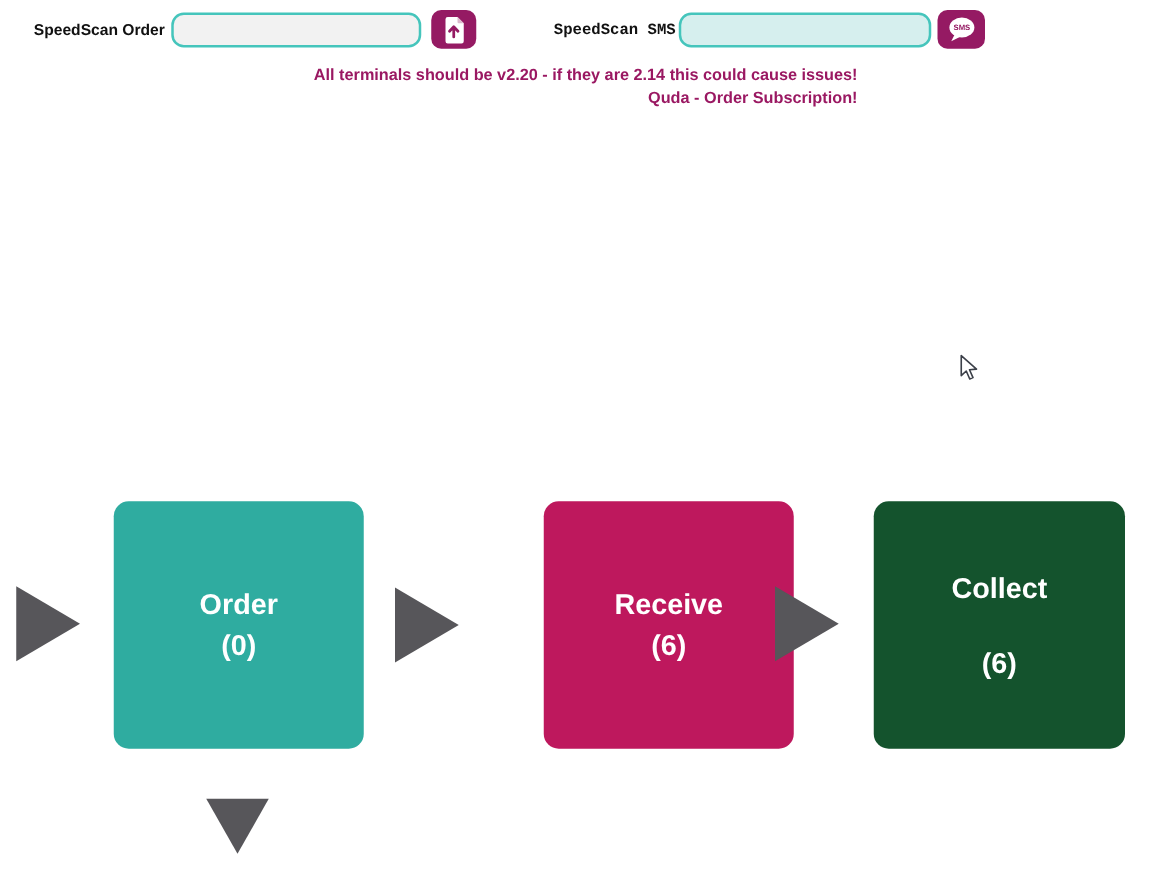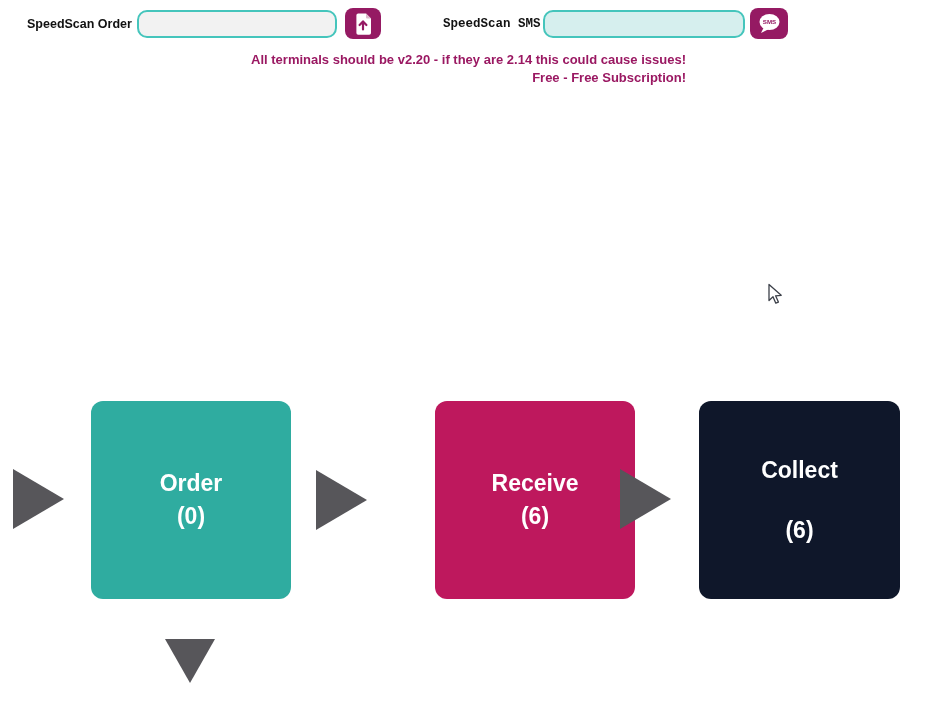--- a/index.html
+++ b/index.html
@@ -120,40 +120,40 @@
     <svg width="26" height="24" viewBox="0 0 26 24">
       <ellipse cx="13.5" cy="10" rx="10" ry="8" fill="#ffffff"></ellipse>
       <path d="M8 15 L5 21 L13 17 Z" fill="#ffffff"></path>
       <text x="13.5" y="12.3" text-anchor="middle" font-family="Liberation Sans, sans-serif" font-size="6.2" font-weight="bold" fill="#951a63">SMS</text>
     </svg>
   </span>
 </button>
 
 <div class="abs notice">
   <div>All terminals should be v2.20 - if they are 2.14 this could cause issues!</div>
-  <div>Free - Free Subscription!</div>
+  <div>Quda - Order Subscription!</div>
 </div>
 
 <div class="abs arrow-right" id="arrow-1"></div>
 
 <div class="abs step-box" id="step-order" style="background: rgb(47, 172, 160);">
   <div>Order</div>
   <div>(0)</div>
 </div>
 
 <div class="abs arrow-right" id="arrow-2"></div>
 
 <div class="abs step-box" id="step-receive" style="background: #be185d; margin-left: 40px;">
   <div>Receive</div>
   <div>(6)</div>
 </div>
 
 <div class="abs arrow-right" id="arrow-3"></div>
 
-<div class="abs step-box" id="step-collect" style="background: #0f172a; gap: 27px;">
+<div class="abs step-box" id="step-collect" style="background: #14532d; gap: 27px;">
   <div>Collect</div>
   <div>(6)</div>
 </div>
 
 <div class="abs arrow-down"></div>
 
 <div class="abs" id="cursor">
   <svg width="22" height="24" viewBox="0 0 22 24">
     <path d="M5 2.5 v16 l4 -3.7 2.8 6.4 2.6 -1.1 -2.8 -6.3 5.6 -0.5 z" fill="#ffffff" stroke="#3c4049" stroke-width="1.3" stroke-linejoin="round"></path>
   </svg>

